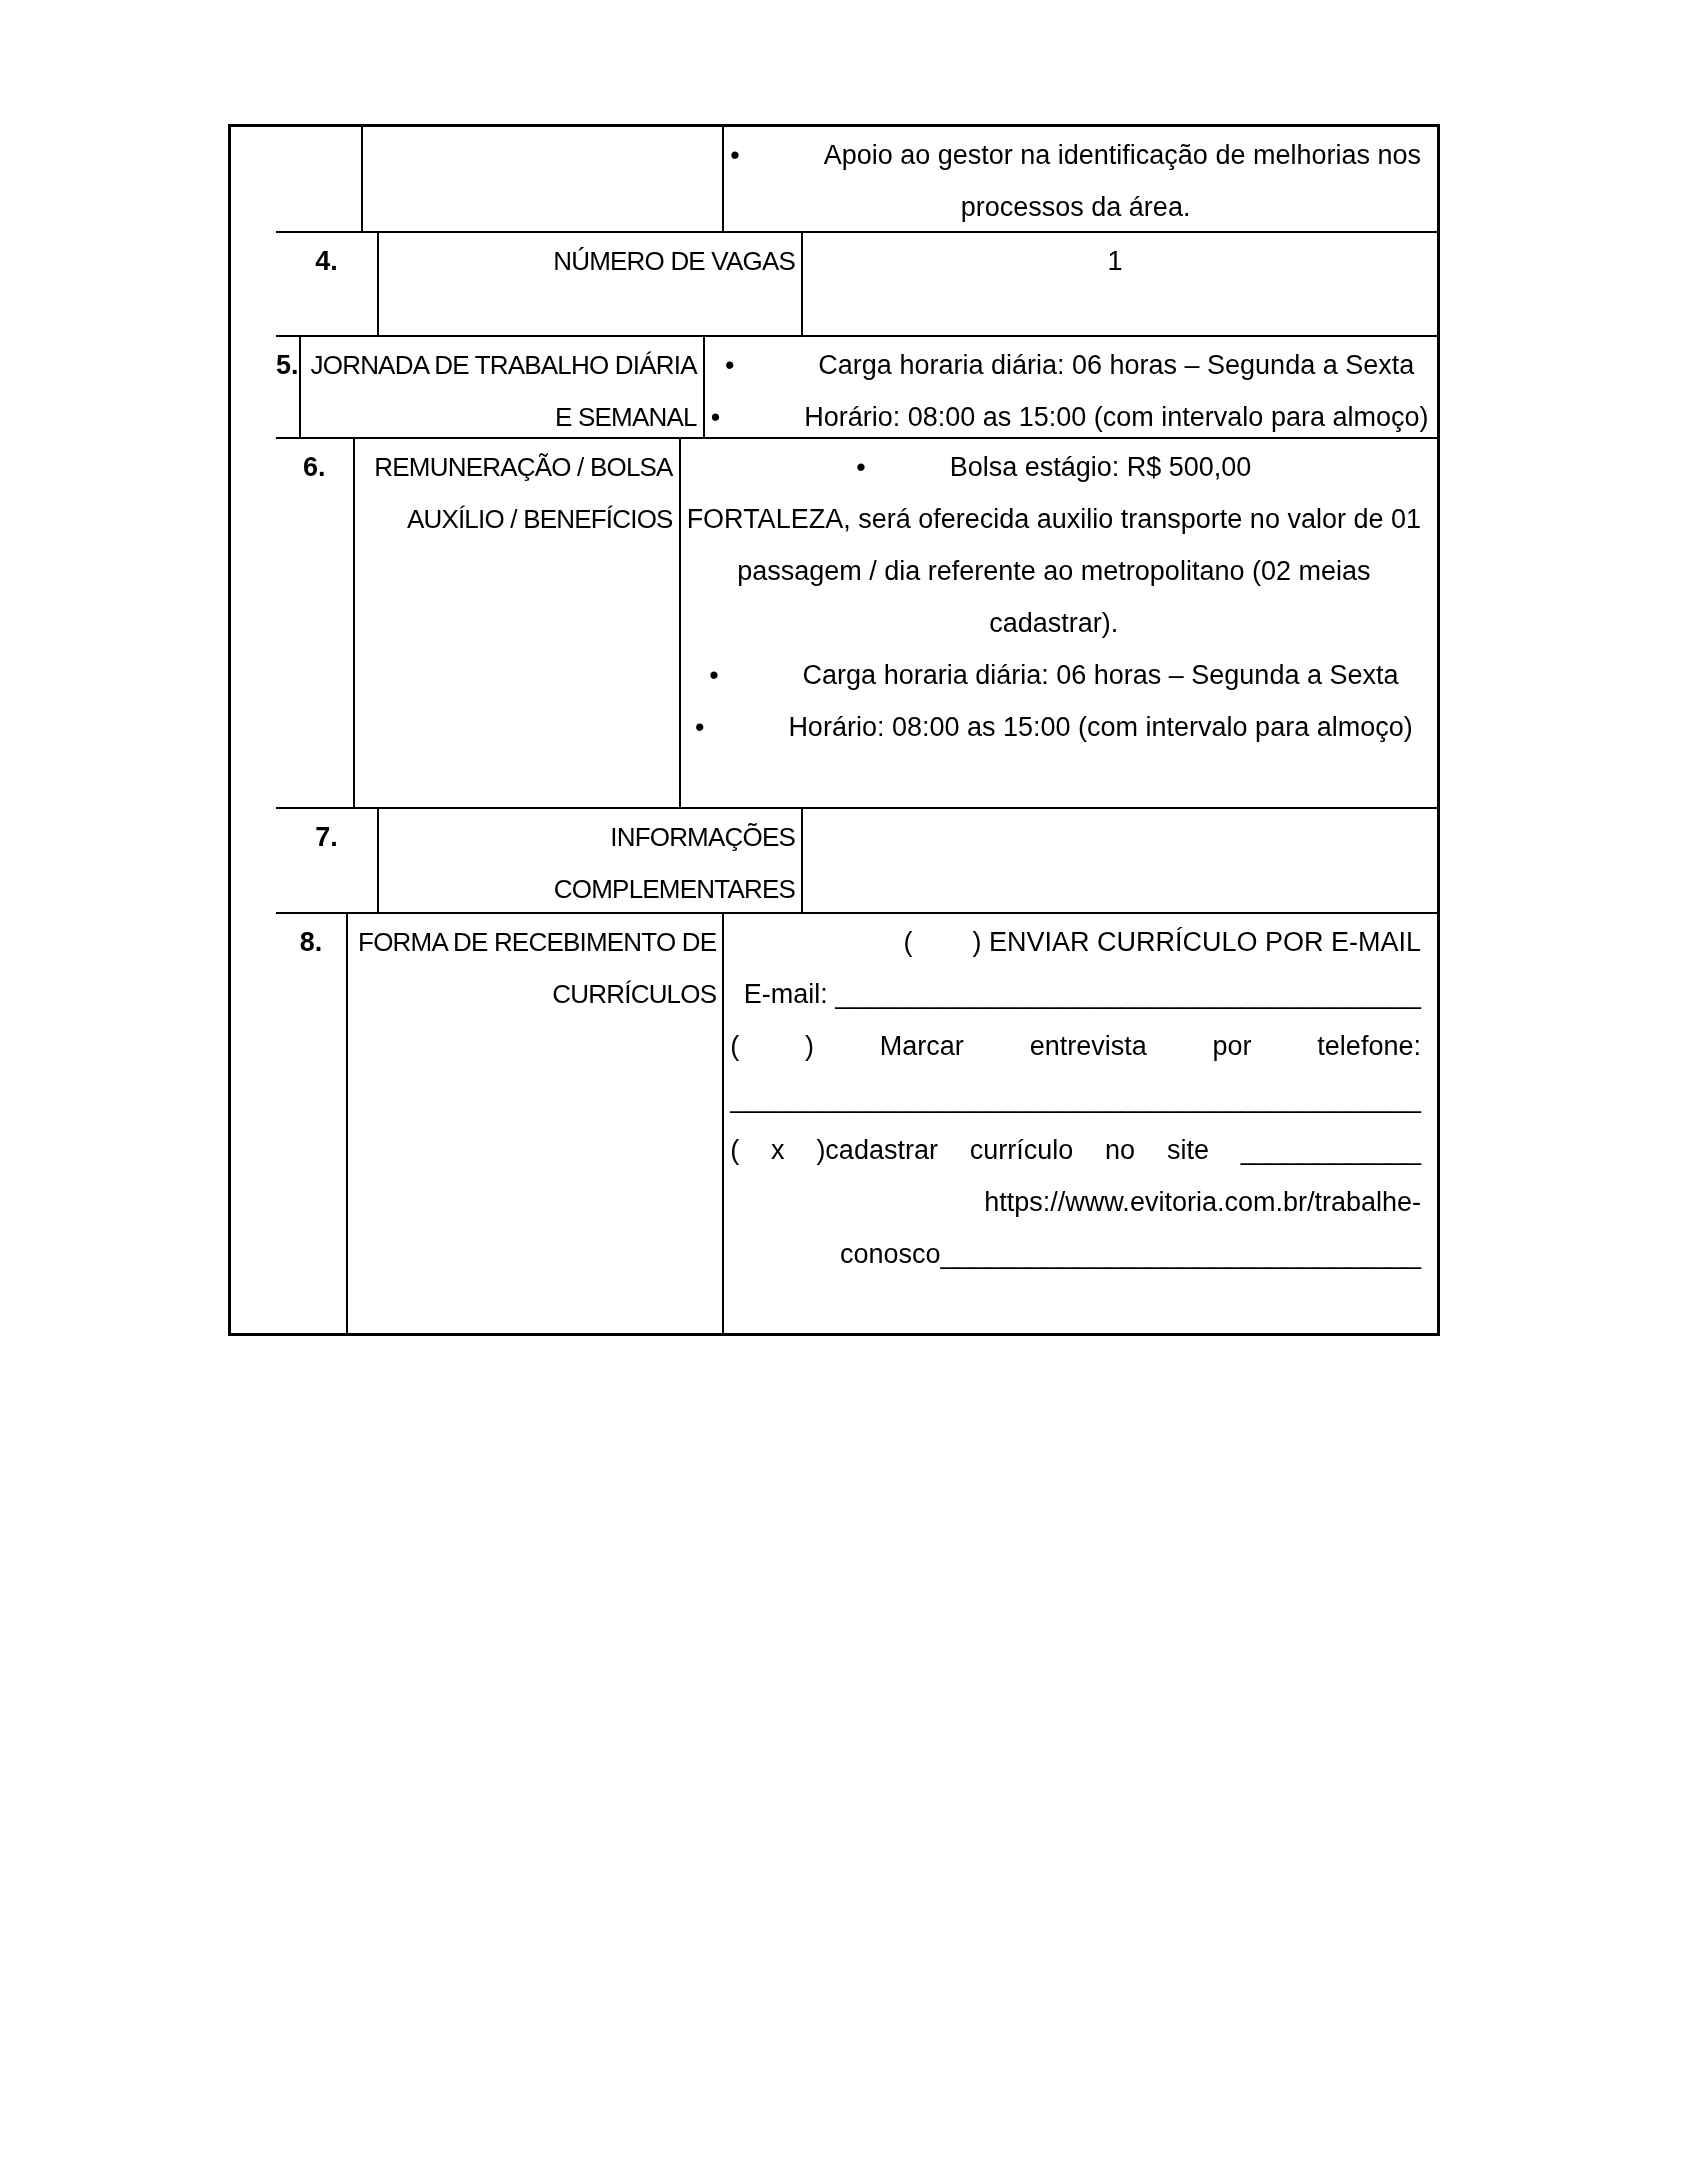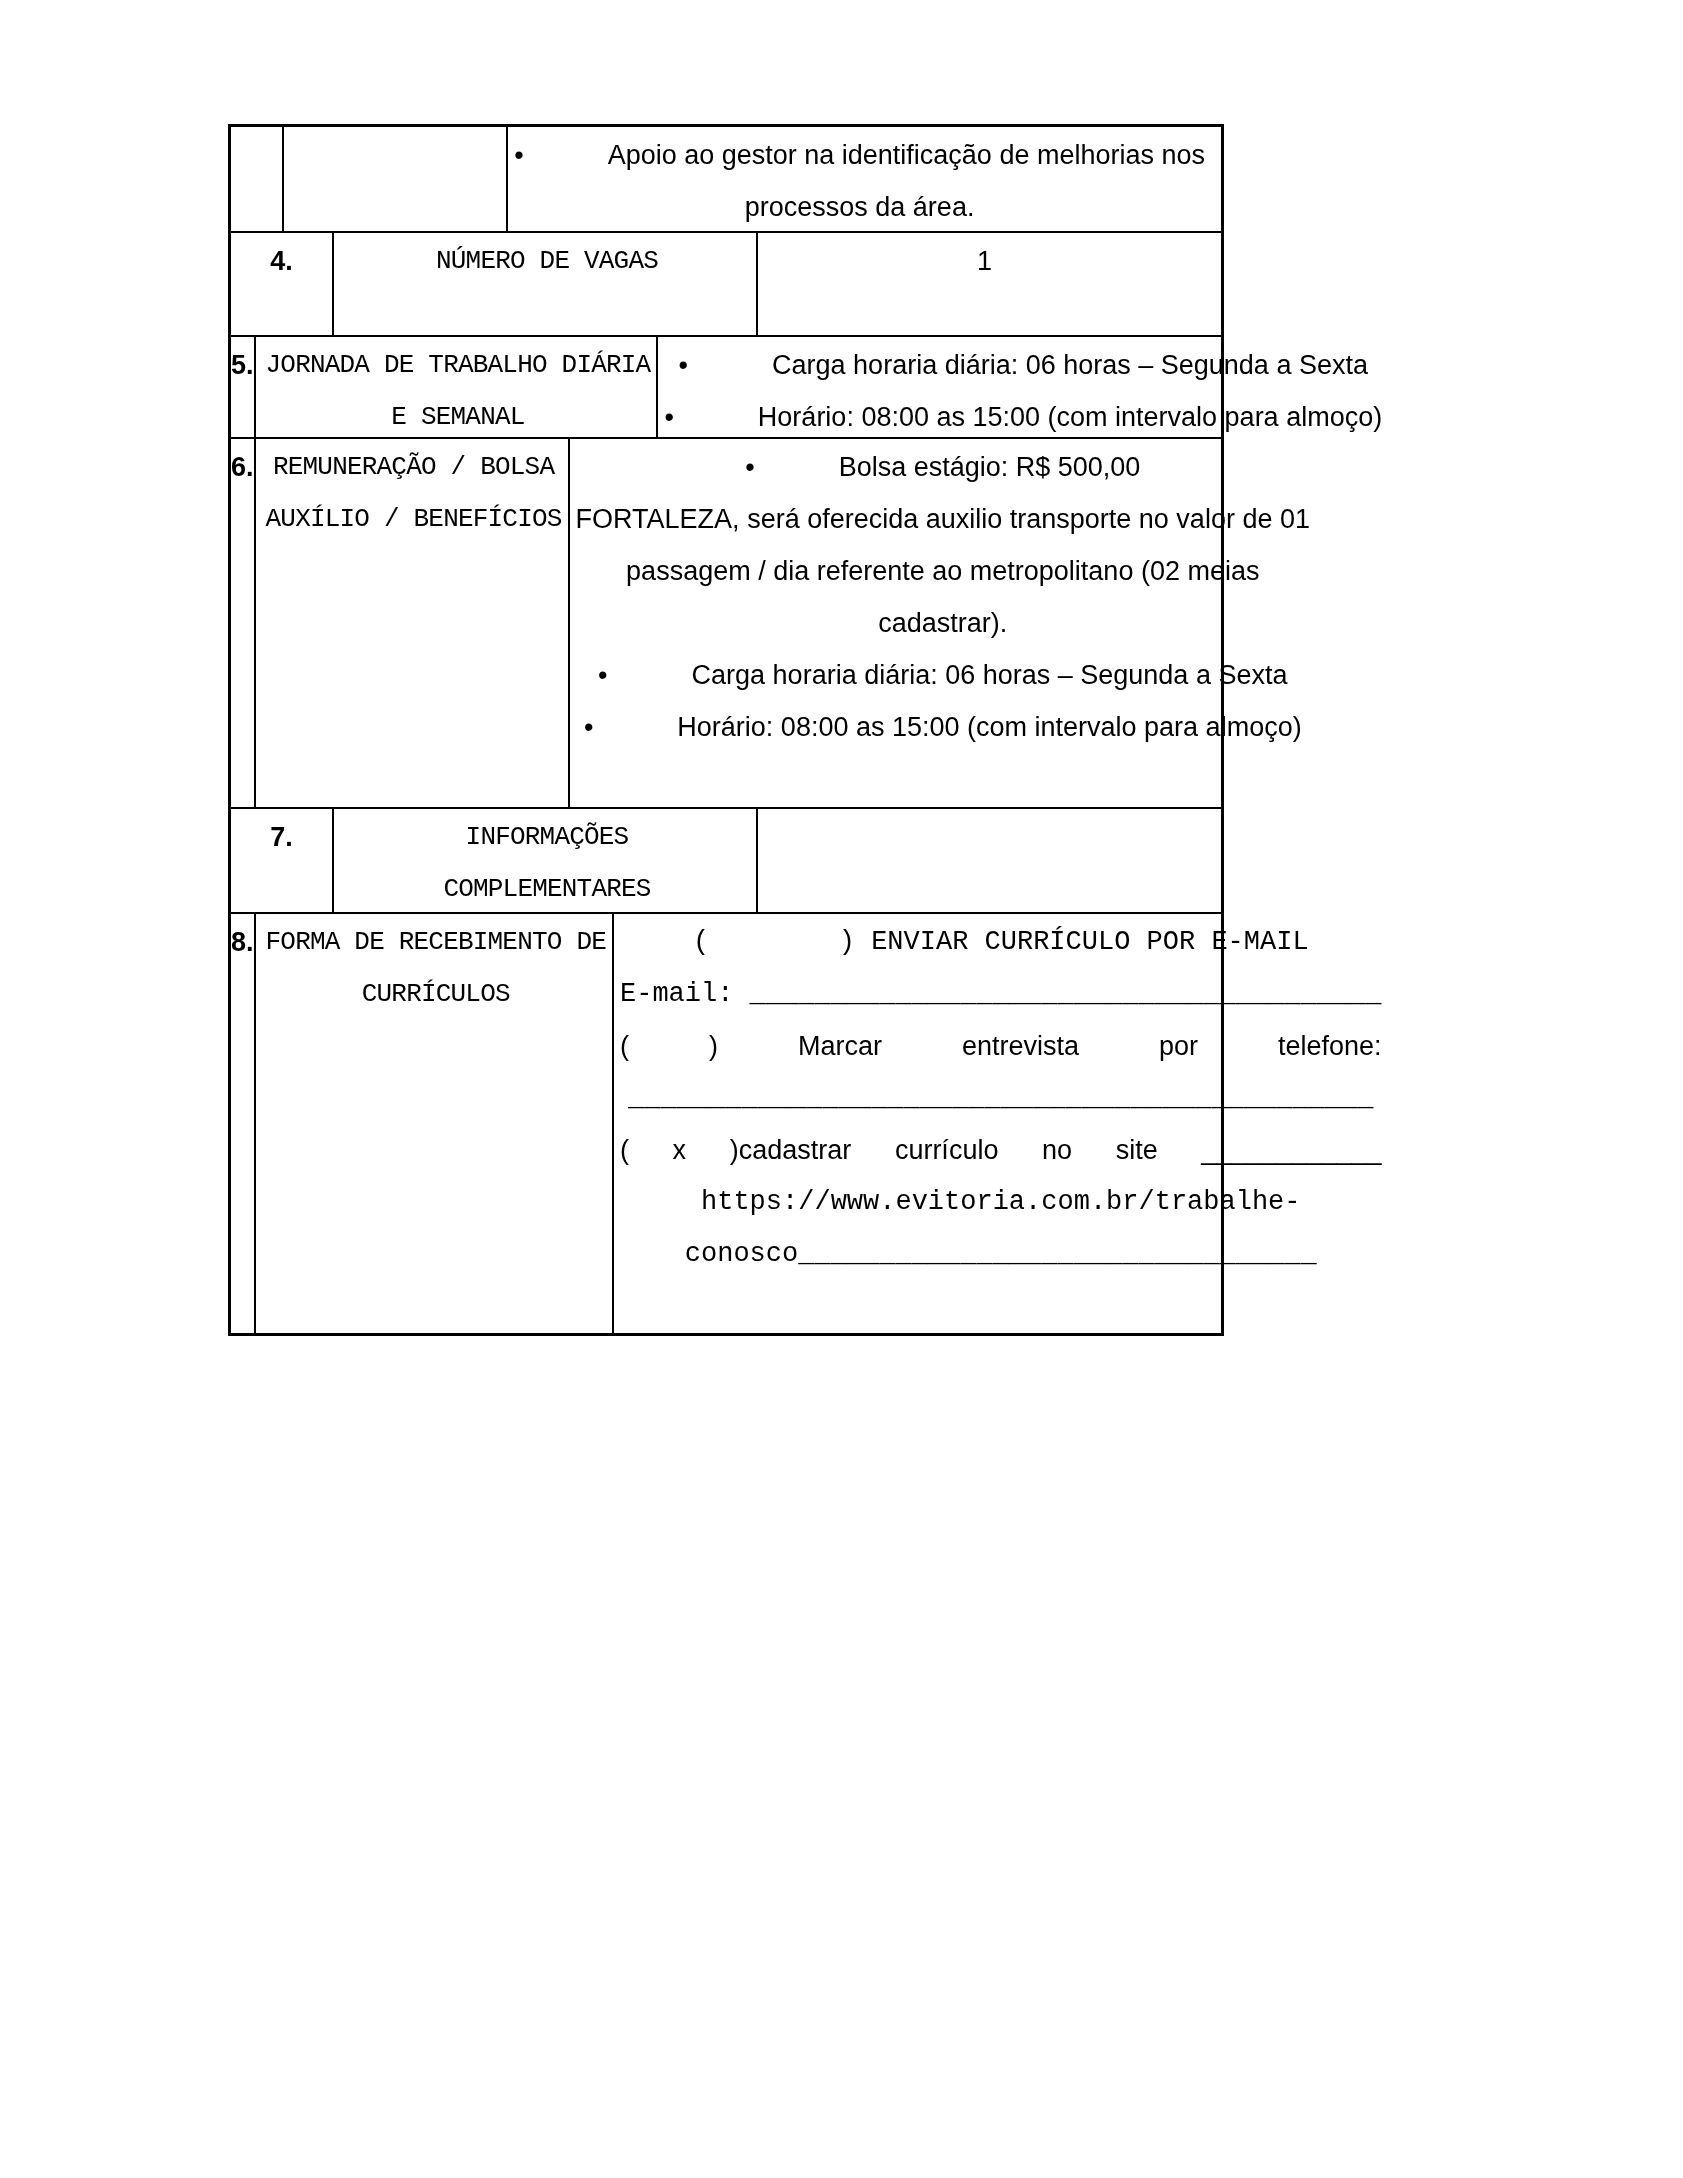--- a/index.html
+++ b/index.html
@@ -6,23 +6,24 @@
   html, body {
     width: 1683px; height: 2178px;
     background: #ffffff;
     font-family: "Liberation Sans", sans-serif;
     color: #000000;
     position: relative;
   }
   .doc-table {
     position: absolute;
     left: 228px; top: 124px;
-    width: 996px;
+    width: 1212px;
     border: 3px solid #000;
     background: #fff;
+    padding-left: 45px;
   }
   .row { display: flex; border-top: 2px solid #000; }
   .row:first-child { border-top: none; }
   .cell { overflow: visible; }
   .cell-num {
     width: 103px;
     border-right: 2px solid #000;
     text-align: center;
     font-weight: bold;
     font-size: 27px;
@@ -38,21 +39,21 @@
     line-height: 52px;
   }
   .cell-content {
     flex: 1;
     padding: 2px 16px 0 6px;
     font-size: 27px;
     line-height: 52px;
   }
   .line { white-space: pre; }
   .line.center { text-align: center; }
-  .line.left { text-align: center; font-family: Liberation Mono, monospace; }
+  .line.left { text-align: right; }
   .line.justify { display: flex; justify-content: space-between; }
   .bullet { margin-right: 84px; }
 </style>
 </head>
 <body>
 
 <div class="doc-table" id="doc-table">
     <div class="row" style="height: 104px;">
       <div class="cell cell-num"></div>
       <div class="cell cell-label"></div>

